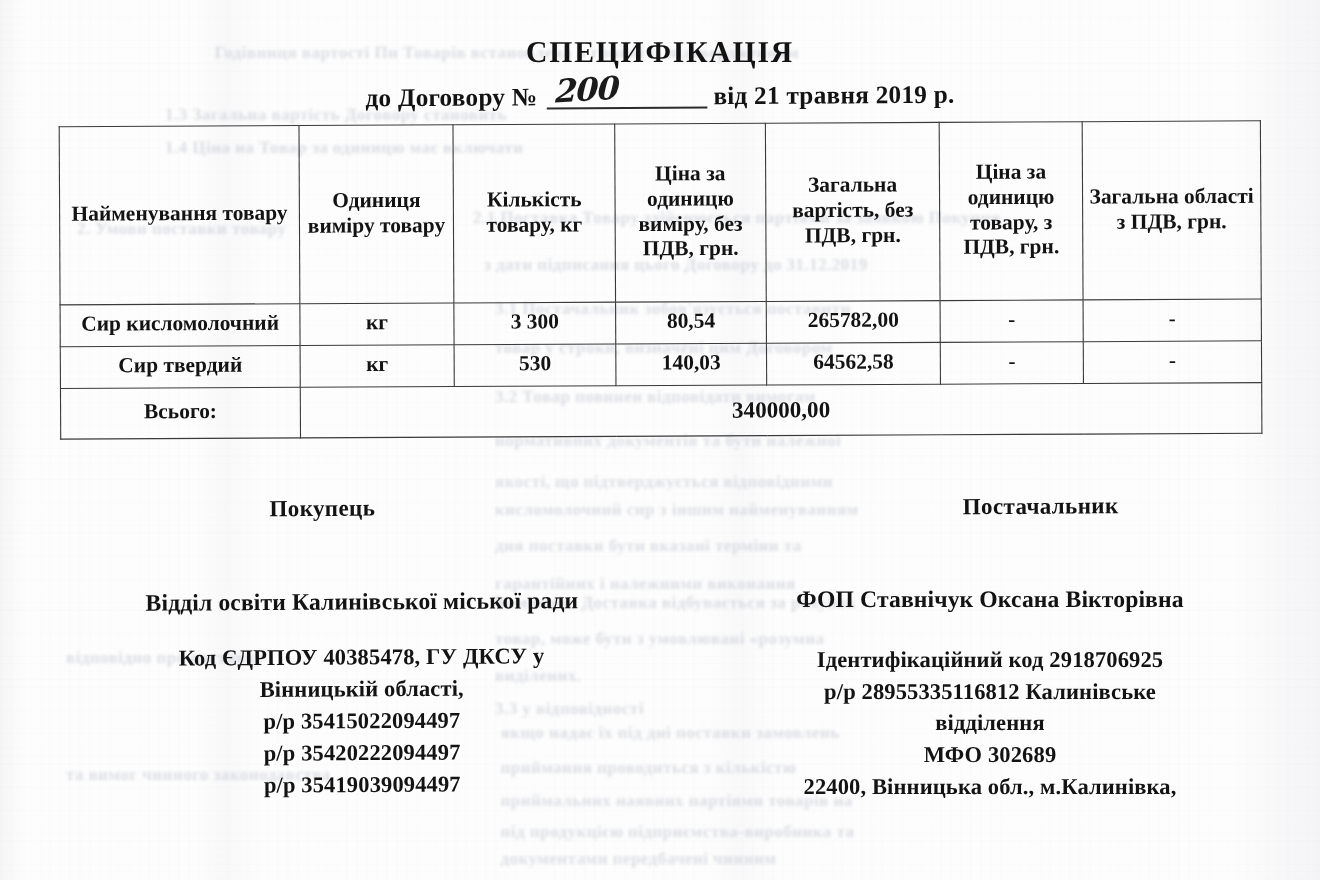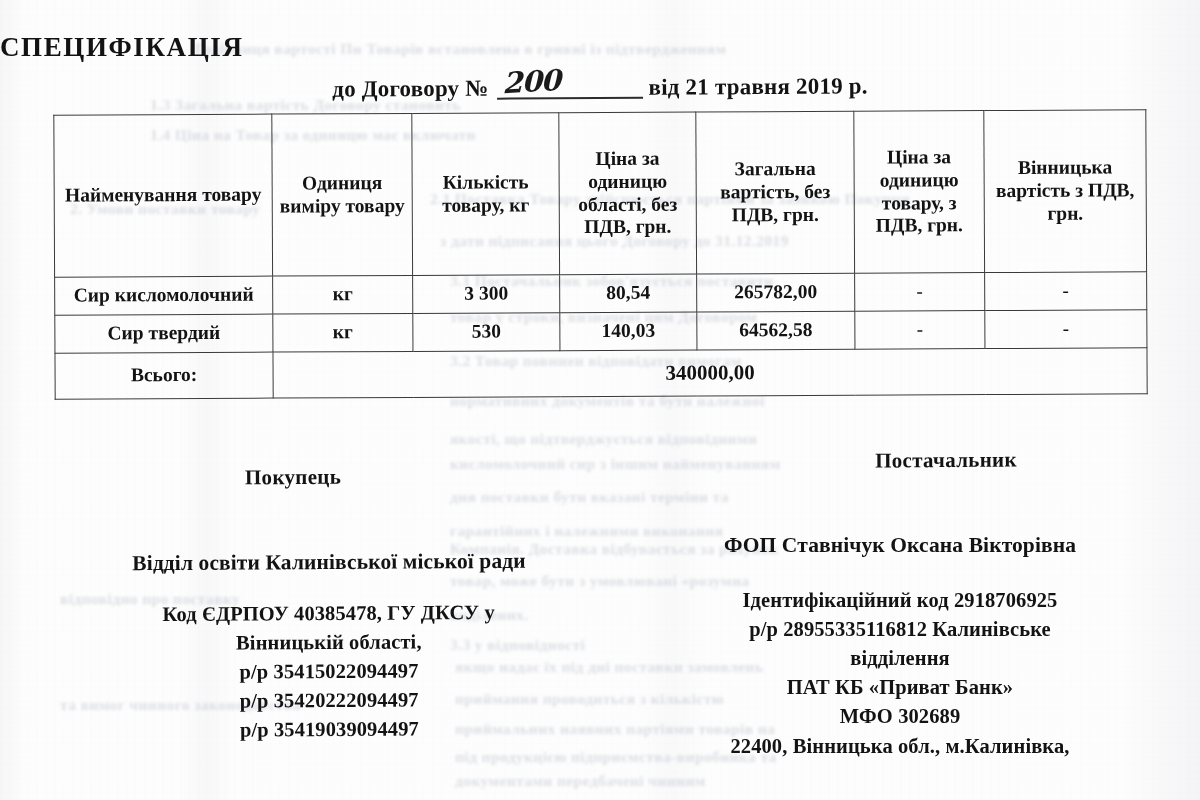--- a/index.html
+++ b/index.html
@@ -55,21 +55,21 @@
     position: absolute;
     white-space: nowrap;
     font-size: 15.5px;
     letter-spacing: .4px;
   }
 
   
   #doc-header {
     position: absolute;
     left: 0; right: 0; top: 34px;
-    text-align: left;
+    text-align: center;
     z-index: 4;
   }
   #doc-title {
     font-size: 27px;
     font-weight: 700;
     letter-spacing: 1.6px;
     line-height: 1;
     transform: scaleY(1.02);
   }
   #doc-subtitle-row {
@@ -239,24 +239,24 @@
       <col style="width:137px">
       <col style="width:158px">
       <col style="width:130px">
       <col style="width:162px">
     </colgroup>
     <thead>
       <tr>
         <th>Найменування товару</th>
         <th>Одиниця виміру товару</th>
         <th>Кількість товару, кг</th>
-        <th>Ціна за одиницю області, без ПДВ, грн.</th>
+        <th>Ціна за одиницю виміру, без ПДВ, грн.</th>
         <th>Загальна вартість, без ПДВ, грн.</th>
         <th>Ціна за одиницю товару, з ПДВ, грн.</th>
-        <th>Вінницька вартість з ПДВ, грн.</th>
+        <th>Загальна області з ПДВ, грн.</th>
       </tr>
     </thead>
     <tbody>
       <tr class="row-tall">
         <td>Сир кисломолочний</td>
         <td>кг</td>
         <td>3 300</td>
         <td>80,54</td>
         <td>265782,00</td>
         <td class="cell-dash dash-low">-</td>
@@ -293,21 +293,20 @@
     </div>
   </div>
 
   <div class="party-col" id="supplier-col">
     <div class="party-role">Постачальник</div>
     <div class="party-name">ФОП Ставнічук Оксана Вікторівна</div>
     <div class="party-details">
       <div>Ідентифікаційний код 2918706925</div>
       <div>р/р 28955335116812 Калинівське</div>
       <div>відділення</div>
-      <div>ПАТ КБ «Приват Банк»</div>
       <div>МФО 302689</div>
       <div>22400, Вінницька обл., м.Калинівка,</div>
     </div>
   </div>
 
 </div>
 
 <div id="scan-noise"></div>
 
 </body></html>

